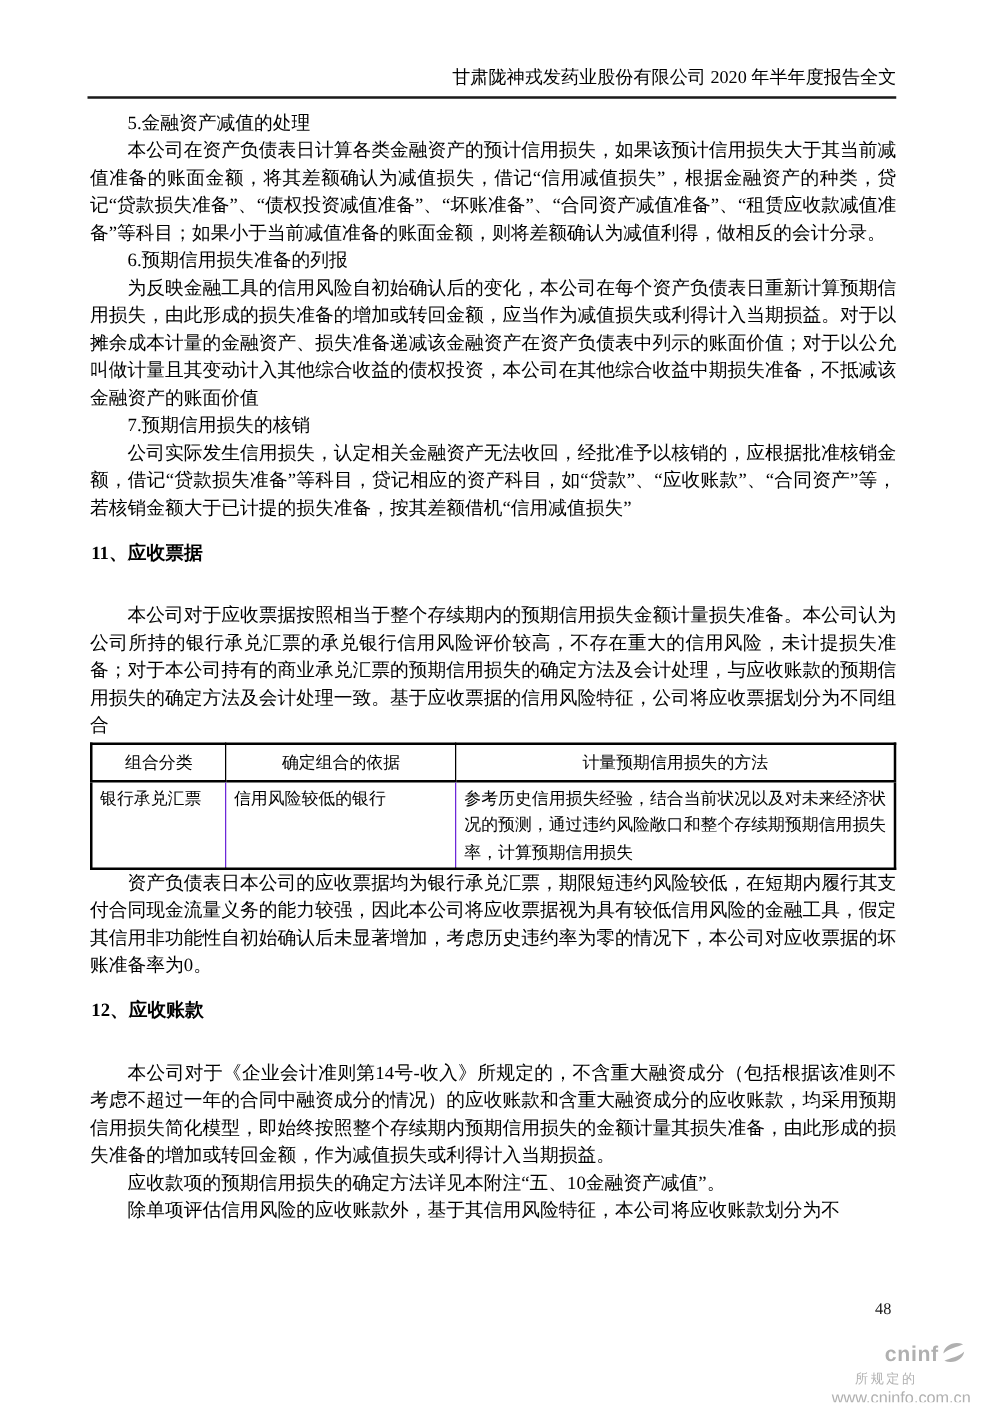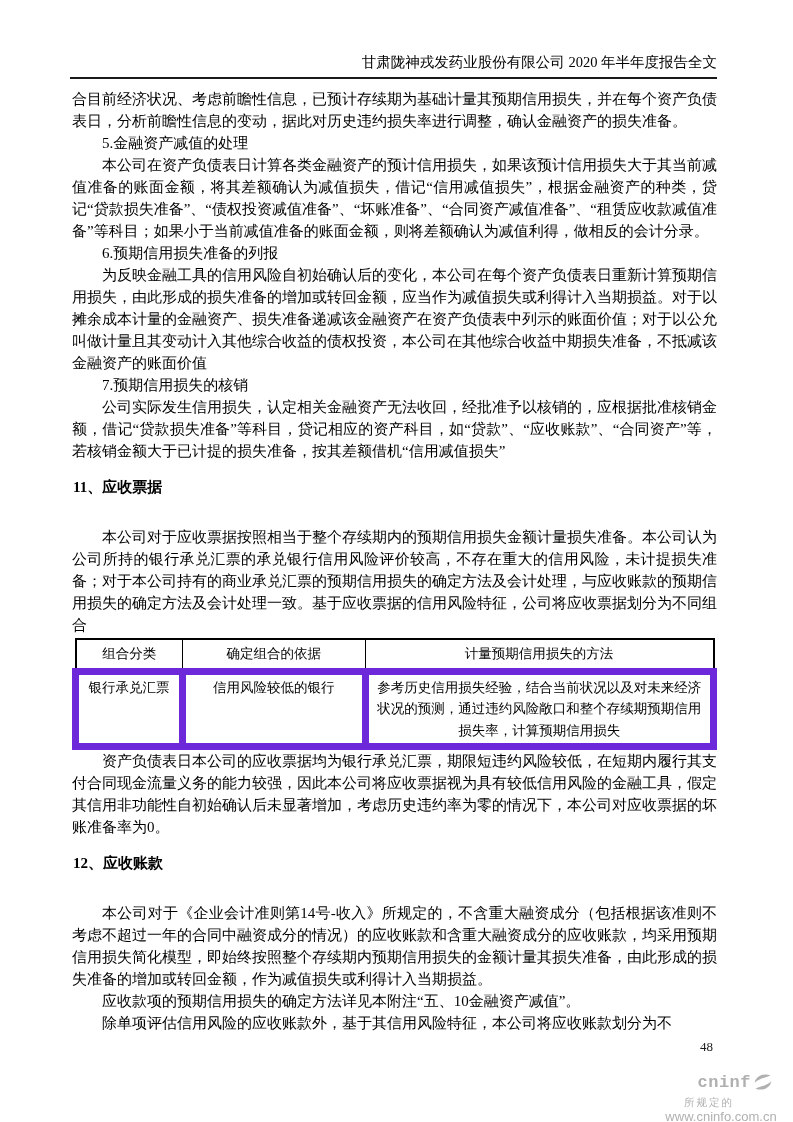--- a/index.html
+++ b/index.html
@@ -58,23 +58,23 @@
     table-layout: fixed;
   }
   .data-table th {
     border: 1px solid #000;
     border-bottom: 2px solid #000;
     font-weight: normal;
     text-align: center;
     padding: 3px 4px;
   }
   .data-table td {
-    border: 7px solid #6d28d9;
+    border: 1px solid #6d28d9;
     vertical-align: top;
-    text-align: center;
+    text-align: left;
     padding: 2px 6px;
   }
   .col-1 { width: 16%; }
   .col-2 { width: 28.5%; }
   .col-3 { width: 55.5%; font-family: Liberation Serif, serif; }
   .page-number {
     position: absolute;
     top: 1039px;
     right: 80px;
     font-size: 13px;
@@ -94,21 +94,20 @@
     display: flex;
     align-items: center;
     justify-content: flex-end;
     gap: 2px;
     padding-right: 14px;
   }
   .cninfo-word {
     font-size: 17px;
     font-weight: bold;
     letter-spacing: 0.5px;
-    font-family: Liberation Mono, monospace;
   }
   .cninfo-caption {
     font-size: 10.5px;
     letter-spacing: 2px;
     padding-right: 26px;
     margin-top: 1px;
   }
   .cninfo-url {
     font-size: 13px;
     margin-top: 2px;
@@ -118,21 +117,20 @@
 </head>
 <body>
 
 <div class="page">
 
   <div class="page-header">
     <span>甘肃陇神戎发药业股份有限公司 2020 年半年度报告全文</span>
   </div>
 
   <div class="content">
-    <p>合目前经济状况、考虑前瞻性信息，已预计存续期为基础计量其预期信用损失，并在每个资产负债表日，分析前瞻性信息的变动，据此对历史违约损失率进行调整，确认金融资产的损失准备。</p>
 
     <p class="p-indent">5.金融资产减值的处理</p>
     <p class="p-indent">本公司在资产负债表日计算各类金融资产的预计信用损失，如果该预计信用损失大于其当前减值准备的账面金额，将其差额确认为减值损失，借记“信用减值损失”，根据金融资产的种类，贷记“贷款损失准备”、“债权投资减值准备”、“坏账准备”、“合同资产减值准备”、“租赁应收款减值准备”等科目；如果小于当前减值准备的账面金额，则将差额确认为减值利得，做相反的会计分录。</p>
 
     <p class="p-indent">6.预期信用损失准备的列报</p>
     <p class="p-indent">为反映金融工具的信用风险自初始确认后的变化，本公司在每个资产负债表日重新计算预期信用损失，由此形成的损失准备的增加或转回金额，应当作为减值损失或利得计入当期损益。对于以摊余成本计量的金融资产、损失准备递减该金融资产在资产负债表中列示的账面价值；对于以公允叫做计量且其变动计入其他综合收益的债权投资，本公司在其他综合收益中期损失准备，不抵减该金融资产的账面价值</p>
 
     <p class="p-indent">7.预期信用损失的核销</p>
     <p class="p-indent">公司实际发生信用损失，认定相关金融资产无法收回，经批准予以核销的，应根据批准核销金额，借记“贷款损失准备”等科目，贷记相应的资产科目，如“贷款”、“应收账款”、“合同资产”等，若核销金额大于已计提的损失准备，按其差额借机“信用减值损失”</p>
 

